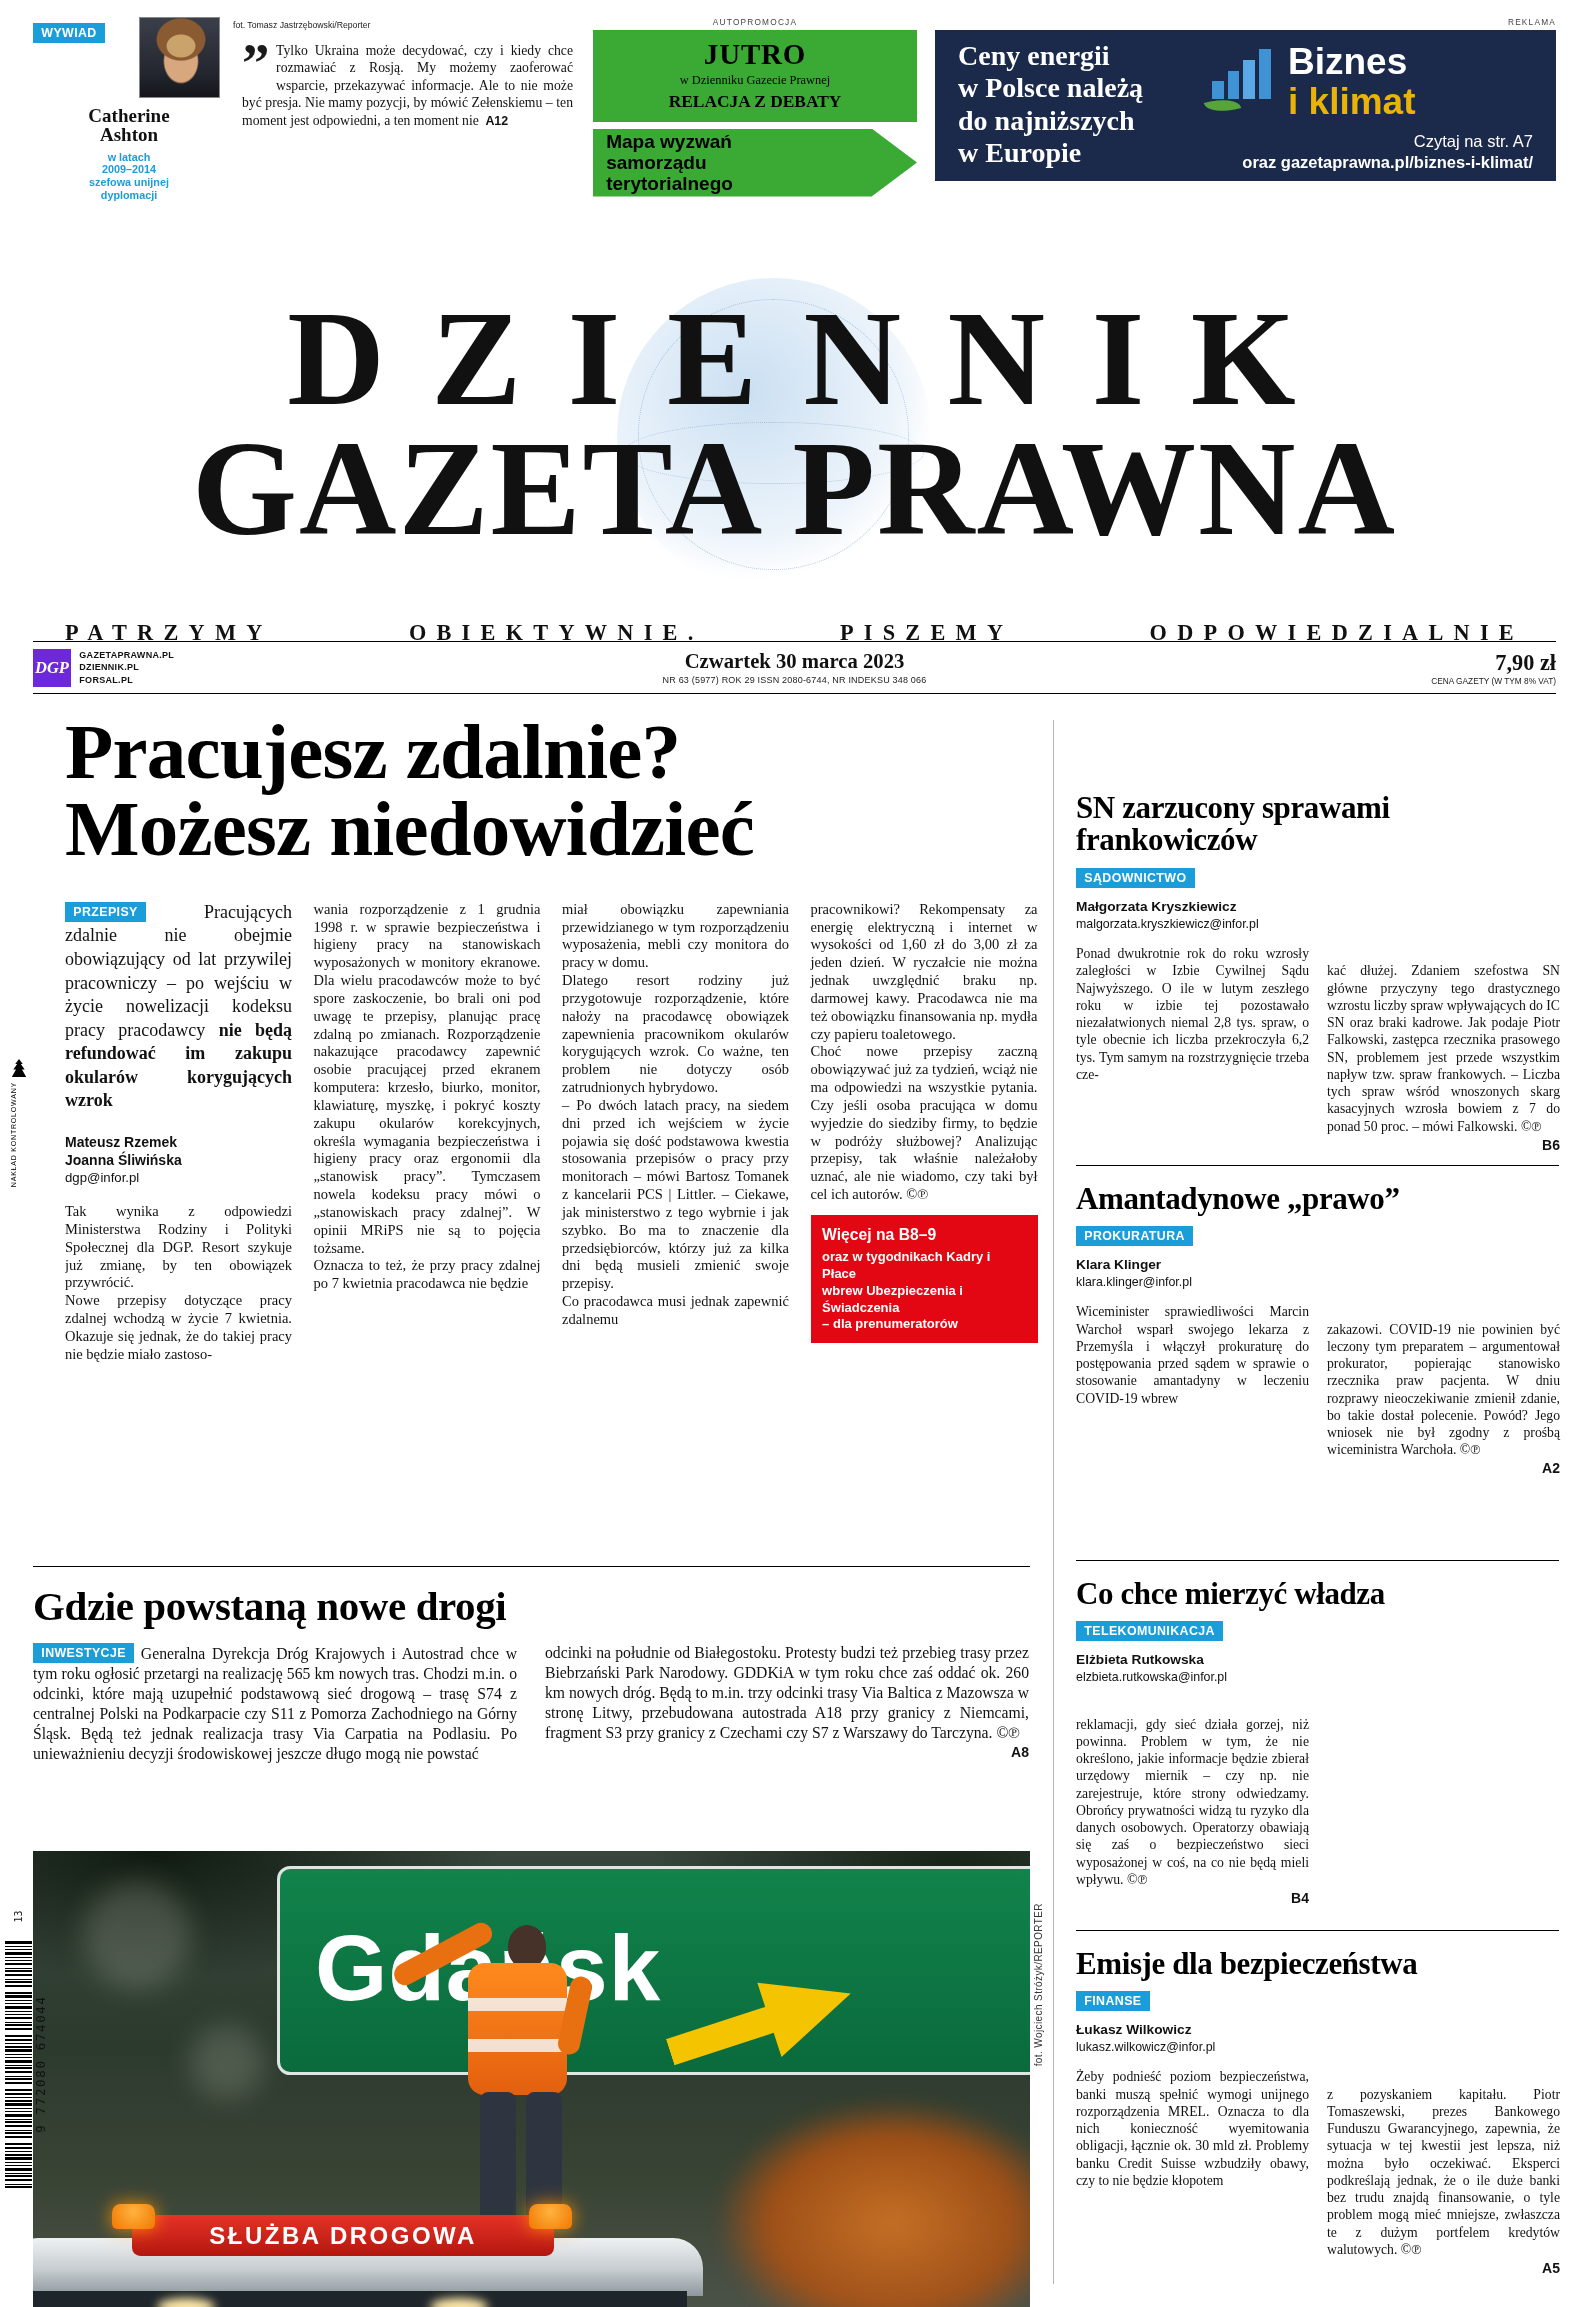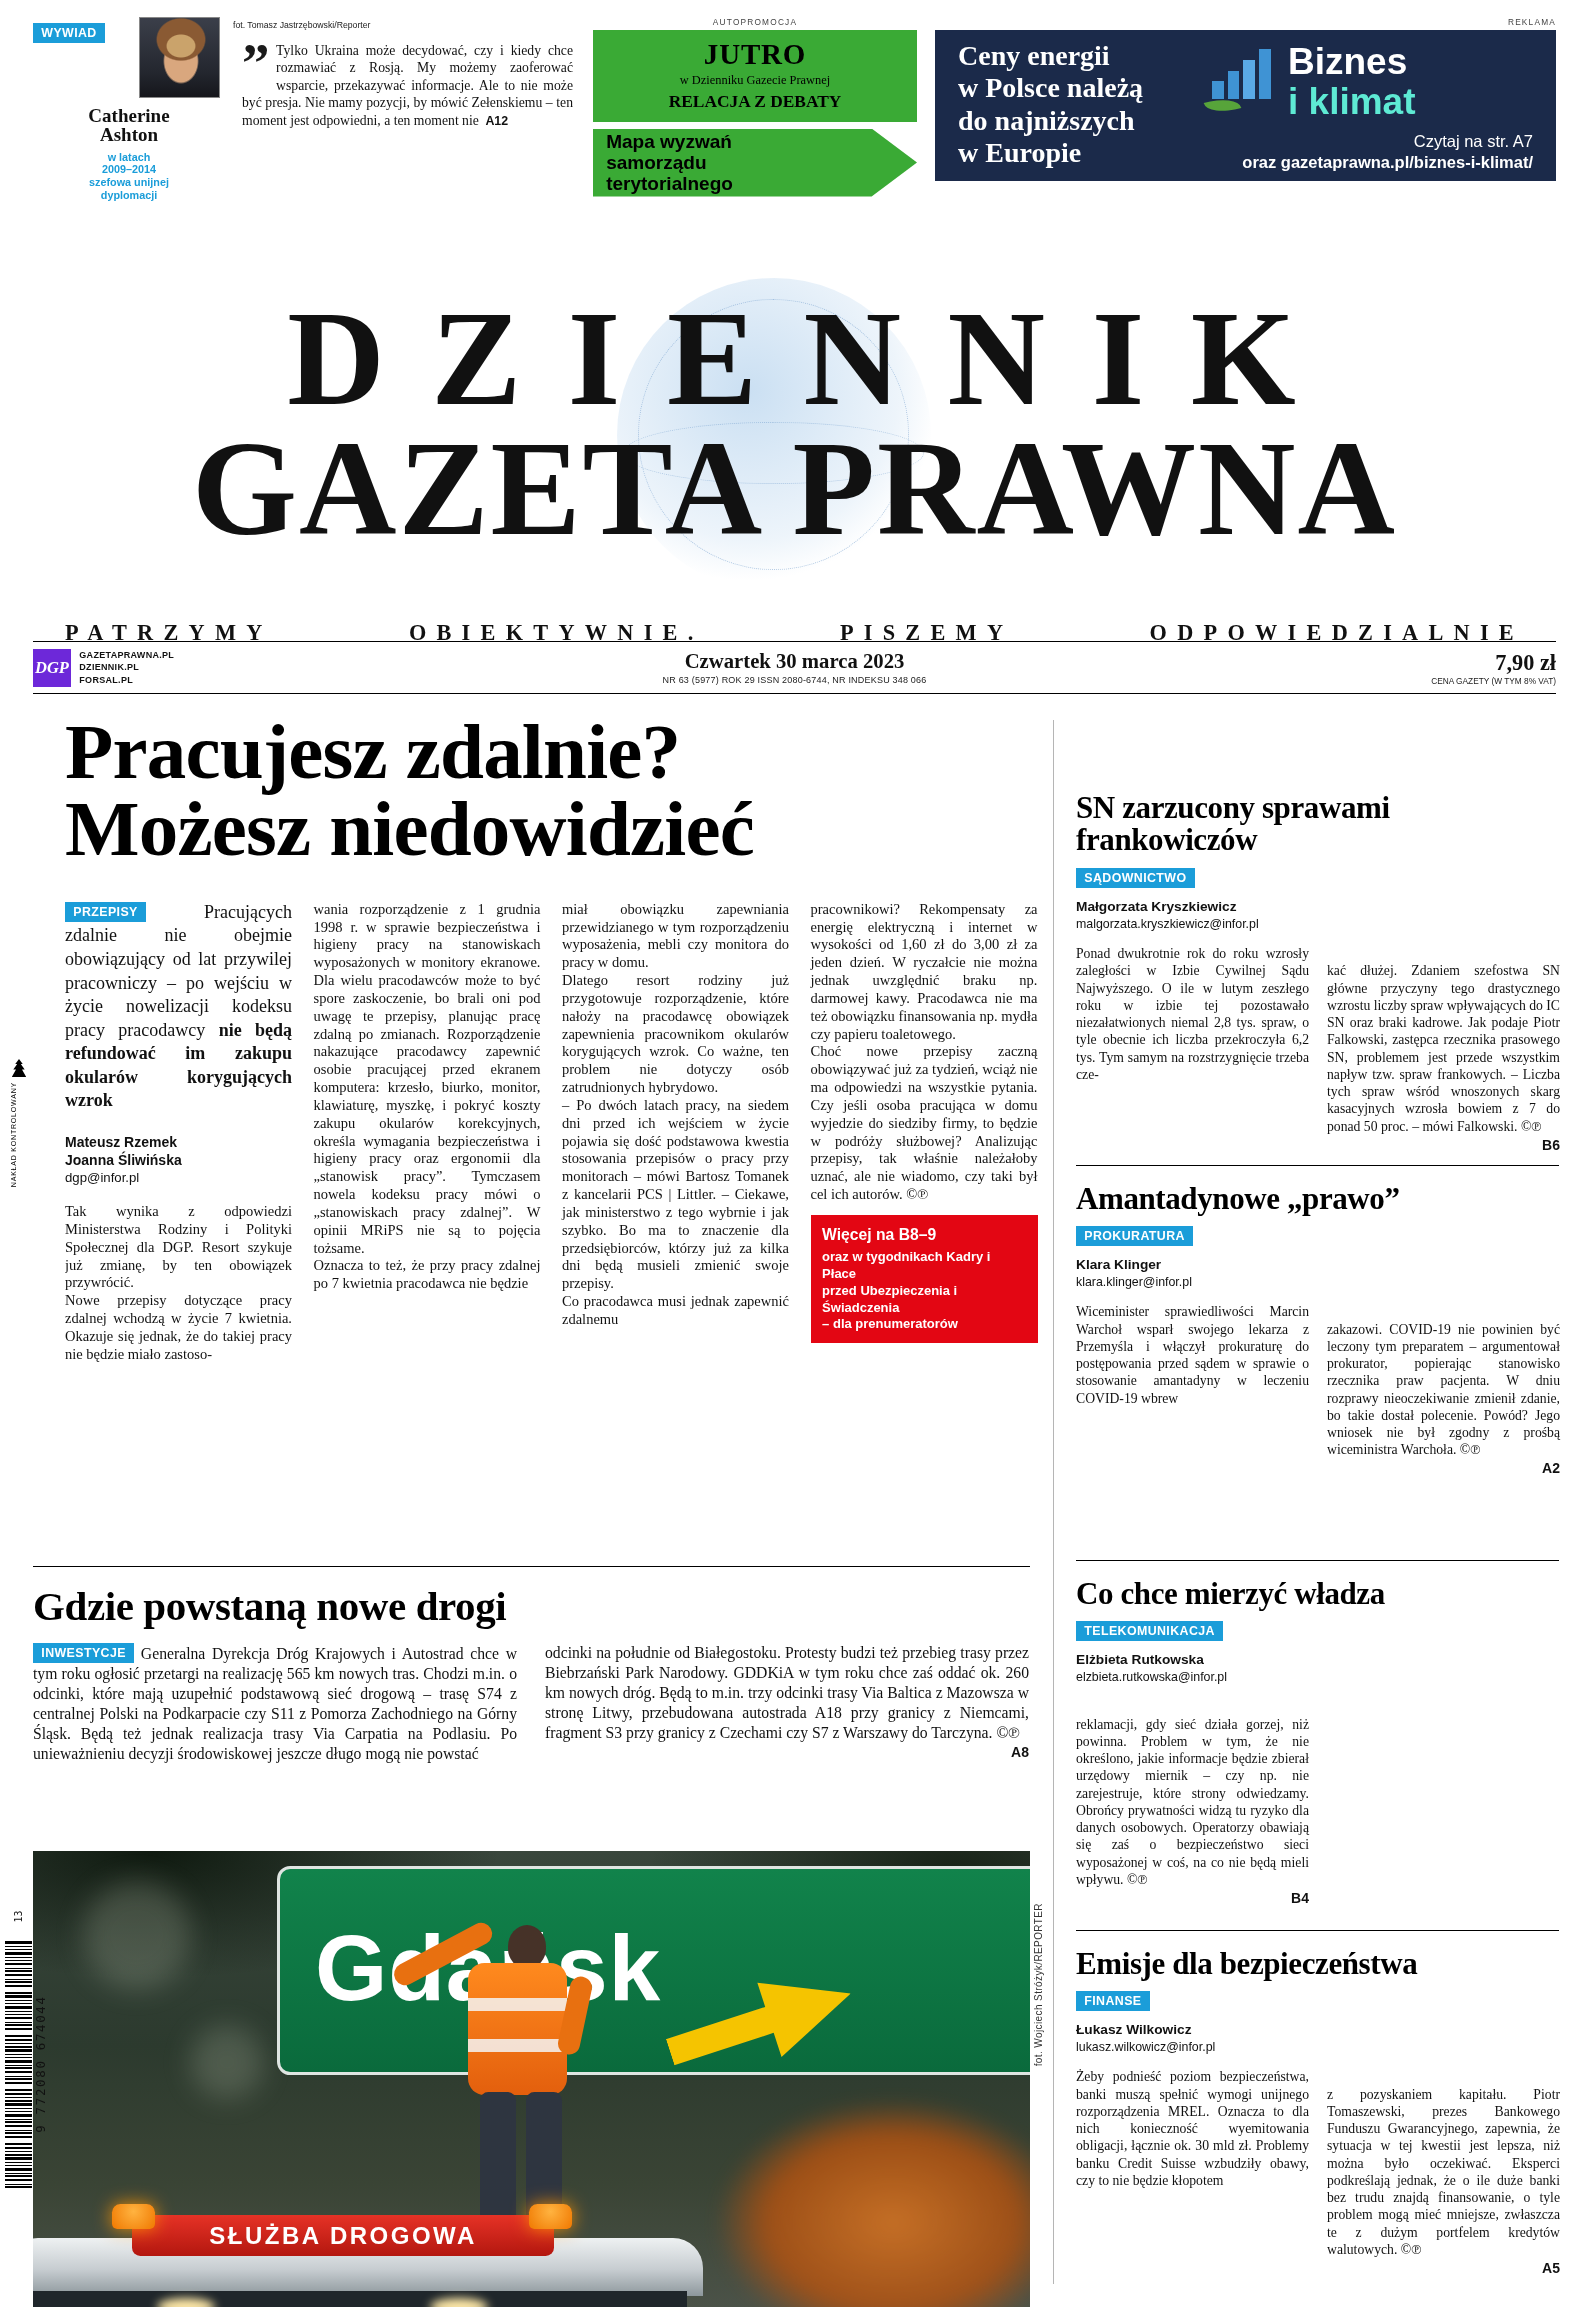--- a/index.html
+++ b/index.html
@@ -69,21 +69,21 @@
   .ad-head { position:absolute; left:23px; top:10px; font-family:Liberation Serif, serif; font-weight:bold; font-size:28px; line-height:1.16; }
   .ad-brand { position:absolute; left:277px; top:15px; width:314px; height:91px; }
   .bars { position:absolute; left:0; top:1.7px; width:66px; height:53px; }
   .bars i { position:absolute; bottom:0; width:11.6px; background:#3f93d4; }
   .bars i:nth-child(1){ left:0;  height:18px; }
   .bars i:nth-child(2){ left:15.7px; height:28px; }
   .bars i:nth-child(3){ left:31px; height:39px; background:#5aa9e6; }
   .bars i:nth-child(4){ left:47px; height:50px; }
   .leaf { position:absolute; left:-6.6px; top:53px; width:35px; height:15px; background:#57a43a; border-radius:0 100% 0 100%; transform:rotate(-16deg); }
   .brand-top { position:absolute; left:76px; top:-3.3px; font-family:"Liberation Sans",sans-serif; font-weight:bold; font-size:37px; color:#fff; }
-  .brand-bottom { position:absolute; left:76px; top:36px; font-family:"Liberation Sans",sans-serif; font-weight:bold; font-size:37px; color:#5eead4; }
+  .brand-bottom { position:absolute; left:76px; top:36px; font-family:"Liberation Sans",sans-serif; font-weight:bold; font-size:37px; color:#eab308; }
   .ad-foot { position:absolute; right:23px; bottom:8.3px; text-align:right; font-family:"Liberation Sans",sans-serif; }
   .read { font-size:16.5px; }
   .adurl { font-size:16.5px; font-weight:bold; margin-top:2.5px; }
 
   
   .masthead { position:absolute; left:0; top:291px; width:100%; text-align:center; }
   .globe {
     position:absolute; left:50%; margin-left:-178px; top:-13.2px; width:314px; height:314px; border-radius:50%;
     background:radial-gradient(circle at 42% 36%, rgba(130,180,225,.42), rgba(130,180,225,.14) 55%, rgba(130,180,225,0) 70%);
   }
@@ -349,21 +349,21 @@
       <div class="mcol mbody">miał obowiązku zapewniania przewidzianego w tym rozporządzeniu wyposażenia, mebli czy monitora do pracy w domu.
 Dlatego resort rodziny już przygotowuje rozporządzenie, które nałoży na pracodawcę obowiązek zapewnienia pracownikom okularów korygujących wzrok. Co ważne, ten problem nie dotyczy osób zatrudnionych hybrydowo.
 – Po dwóch latach pracy, na siedem dni przed ich wejściem w życie pojawia się dość podstawowa kwestia stosowania przepisów o pracy przy monitorach – mówi Bartosz Tomanek z kancelarii PCS | Littler. – Ciekawe, jak ministerstwo z tego wybrnie i jak szybko. Bo ma to znaczenie dla przedsiębiorców, którzy już za kilka dni będą musieli zmienić swoje przepisy.
 Co pracodawca musi jednak zapewnić zdalnemu</div>
       <div class="mcol">
         <span class="mbody">pracownikowi? Rekompensaty za energię elektryczną i internet w wysokości od 1,60 zł do 3,00 zł za jeden dzień. W ryczałcie nie można jednak uwzględnić braku np. darmowej kawy. Pracodawca nie ma też obowiązku finansowania np. mydła czy papieru toaletowego.
 Choć nowe przepisy zaczną obowiązywać już za tydzień, wciąż nie ma odpowiedzi na wszystkie pytania. Czy jeśli osoba pracująca w domu wyjedzie do siedziby firmy, to będzie w podróży służbowej? Analizując przepisy, tak właśnie należałoby uznać, ale nie wiadomo, czy taki był cel ich autorów. ©℗</span>
         <div class="more-box">
           <div class="mb-big">Więcej na B8–9</div>
           <div class="mb-line">oraz w tygodnikach Kadry i Płace</div>
-          <div class="mb-line">przed Ubezpieczenia i Świadczenia</div>
+          <div class="mb-line">wbrew Ubezpieczenia i Świadczenia</div>
           <div class="mb-line">– dla prenumeratorów</div>
         </div>
       </div>
     </div>
   </div>
 
   <div class="vrule"></div>
   <div class="sidebar">
 
     <div class="sa sa1">

